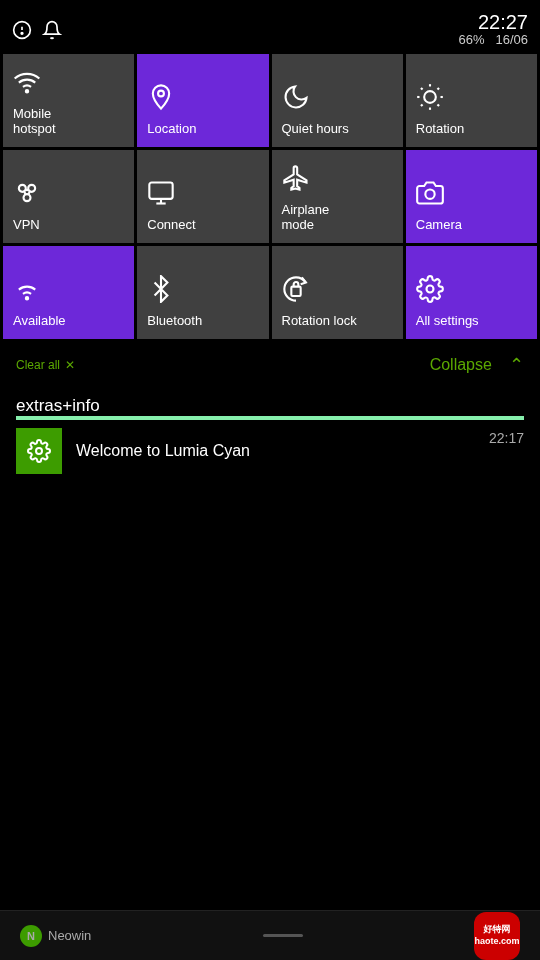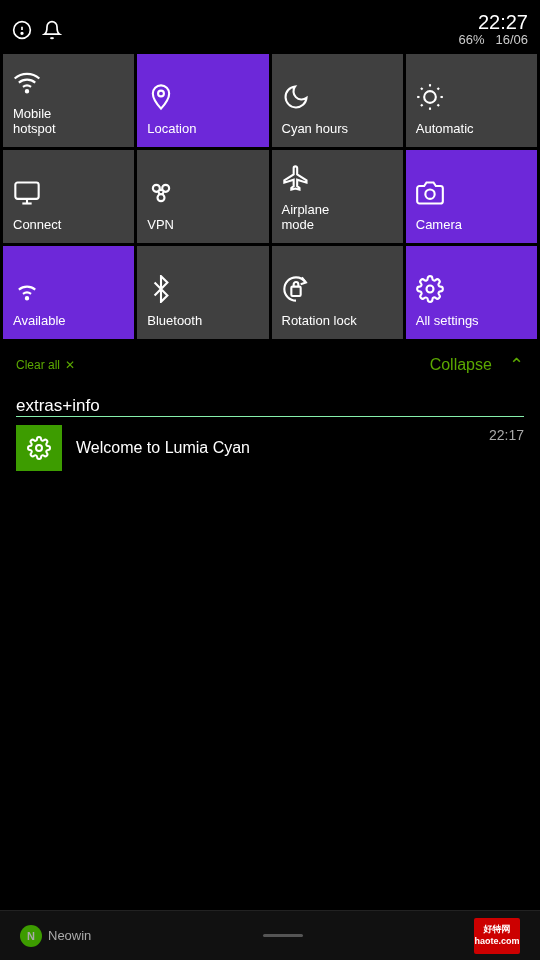--- a/index.html
+++ b/index.html
@@ -107,21 +107,21 @@
       font-size: 17px;
       font-weight: 300;
       color: #fff;
       margin-bottom: 0;
     }
     .notification-item {
       display: flex;
       align-items: center;
       gap: 14px;
       padding: 8px 0;
-      border-top: 1px solid #86efac;
+      border-top: 4px solid #86efac;
       cursor: pointer;
     }
     .notif-icon {
       width: 46px;
       height: 46px;
       background: #3d9c00;
       display: flex;
       align-items: center;
       justify-content: center;
       flex-shrink: 0;
@@ -175,29 +175,29 @@
       font-weight: bold;
     }
     .bottom-home {
       width: 40px;
       height: 3px;
       background: #555;
       border-radius: 2px;
     }
     .haote-badge {
       width: 46px;
-      height: 36px;
+      height: 48px;
       background: #c00;
       display: flex;
       align-items: center;
       justify-content: center;
       font-size: 11px;
       color: #fff;
       font-weight: bold;
-      border-radius: 2px;
+      border-radius: 12px;
     }
   </style>
 </head>
 <body>
 
 <div class="status-bar">
   <div class="status-icons">
 
     <svg width="20" height="20" viewBox="0 0 24 24" fill="none" stroke="#fff" stroke-width="2">
       <circle cx="12" cy="12" r="10"></circle>
@@ -243,68 +243,68 @@
     </span>
     <span class="tile-label">Location</span>
   </div>
 
   <div class="tile">
     <span class="tile-icon">
       <svg width="28" height="28" viewBox="0 0 24 24" fill="none" stroke="#fff" stroke-width="1.8">
         <path d="M21 12.79A9 9 0 1 1 11.21 3 7 7 0 0 0 21 12.79z"></path>
       </svg>
     </span>
-    <span class="tile-label">Cyan hours</span>
+    <span class="tile-label">Quiet hours</span>
   </div>
 
   <div class="tile">
     <span class="tile-icon">
       <svg width="28" height="28" viewBox="0 0 24 24" fill="none" stroke="#fff" stroke-width="1.8">
         <circle cx="12" cy="12" r="5"></circle>
           <line x1="12" y1="1" x2="12" y2="3"></line>
           <line x1="12" y1="21" x2="12" y2="23"></line>
         <line x1="4.22" y1="4.22" x2="5.64" y2="5.64"></line>
           <line x1="18.36" y1="18.36" x2="19.78" y2="19.78"></line>
         <line x1="1" y1="12" x2="3" y2="12"></line>
           <line x1="21" y1="12" x2="23" y2="12"></line>
         <line x1="4.22" y1="19.78" x2="5.64" y2="18.36"></line>
           <line x1="18.36" y1="5.64" x2="19.78" y2="4.22"></line>
       </svg>
     </span>
-    <span class="tile-label">Automatic</span>
-  </div>
-
-  <div class="tile">
-    <span class="tile-icon">
-      <svg width="28" height="28" viewBox="0 0 24 24" fill="none" stroke="#fff" stroke-width="1.8">
-        <rect x="2" y="3" width="20" height="14" rx="2"></rect>
-          <line x1="8" y1="21" x2="16" y2="21"></line>
-          <line x1="12" y1="17" x2="12" y2="21"></line>
-      </svg>
-    </span>
-    <span class="tile-label">Connect</span>
+    <span class="tile-label">Rotation</span>
   </div>
 
   <div class="tile">
     <span class="tile-icon">
       <svg width="28" height="28" viewBox="0 0 24 24" fill="none" stroke="#fff" stroke-width="1.8">
         <circle cx="8" cy="8" r="3"></circle>
           <circle cx="16" cy="8" r="3"></circle>
           <circle cx="12" cy="16" r="3"></circle>
         <line x1="10.5" y1="9.5" x2="13.5" y2="9.5"></line>
         <line x1="9.5" y1="10.5" x2="11" y2="13.5"></line>
         <line x1="14.5" y1="10.5" x2="13" y2="13.5"></line>
       </svg>
     </span>
     <span class="tile-label">VPN</span>
   </div>
 
   <div class="tile">
     <span class="tile-icon">
       <svg width="28" height="28" viewBox="0 0 24 24" fill="none" stroke="#fff" stroke-width="1.8">
+        <rect x="2" y="3" width="20" height="14" rx="2"></rect>
+          <line x1="8" y1="21" x2="16" y2="21"></line>
+          <line x1="12" y1="17" x2="12" y2="21"></line>
+      </svg>
+    </span>
+    <span class="tile-label">Connect</span>
+  </div>
+
+  <div class="tile">
+    <span class="tile-icon">
+      <svg width="28" height="28" viewBox="0 0 24 24" fill="none" stroke="#fff" stroke-width="1.8">
         <path d="M21 16v-2l-8-5V3.5c0-.83-.67-1.5-1.5-1.5S10 2.67 10 3.5V9l-8 5v2l8-2.5V19l-2 1.5V22l3.5-1 3.5 1v-1.5L13 19v-5.5l8 2.5z"></path>
       </svg>
     </span>
     <span class="tile-label">Airplane<br>mode</span>
   </div>
 
   <div class="tile green">
     <span class="tile-icon">
       <svg width="28" height="28" viewBox="0 0 24 24" fill="none" stroke="#fff" stroke-width="1.8">
         <path d="M23 19a2 2 0 0 1-2 2H3a2 2 0 0 1-2-2V8a2 2 0 0 1 2-2h4l2-3h6l2 3h4a2 2 0 0 1 2 2z"></path>

